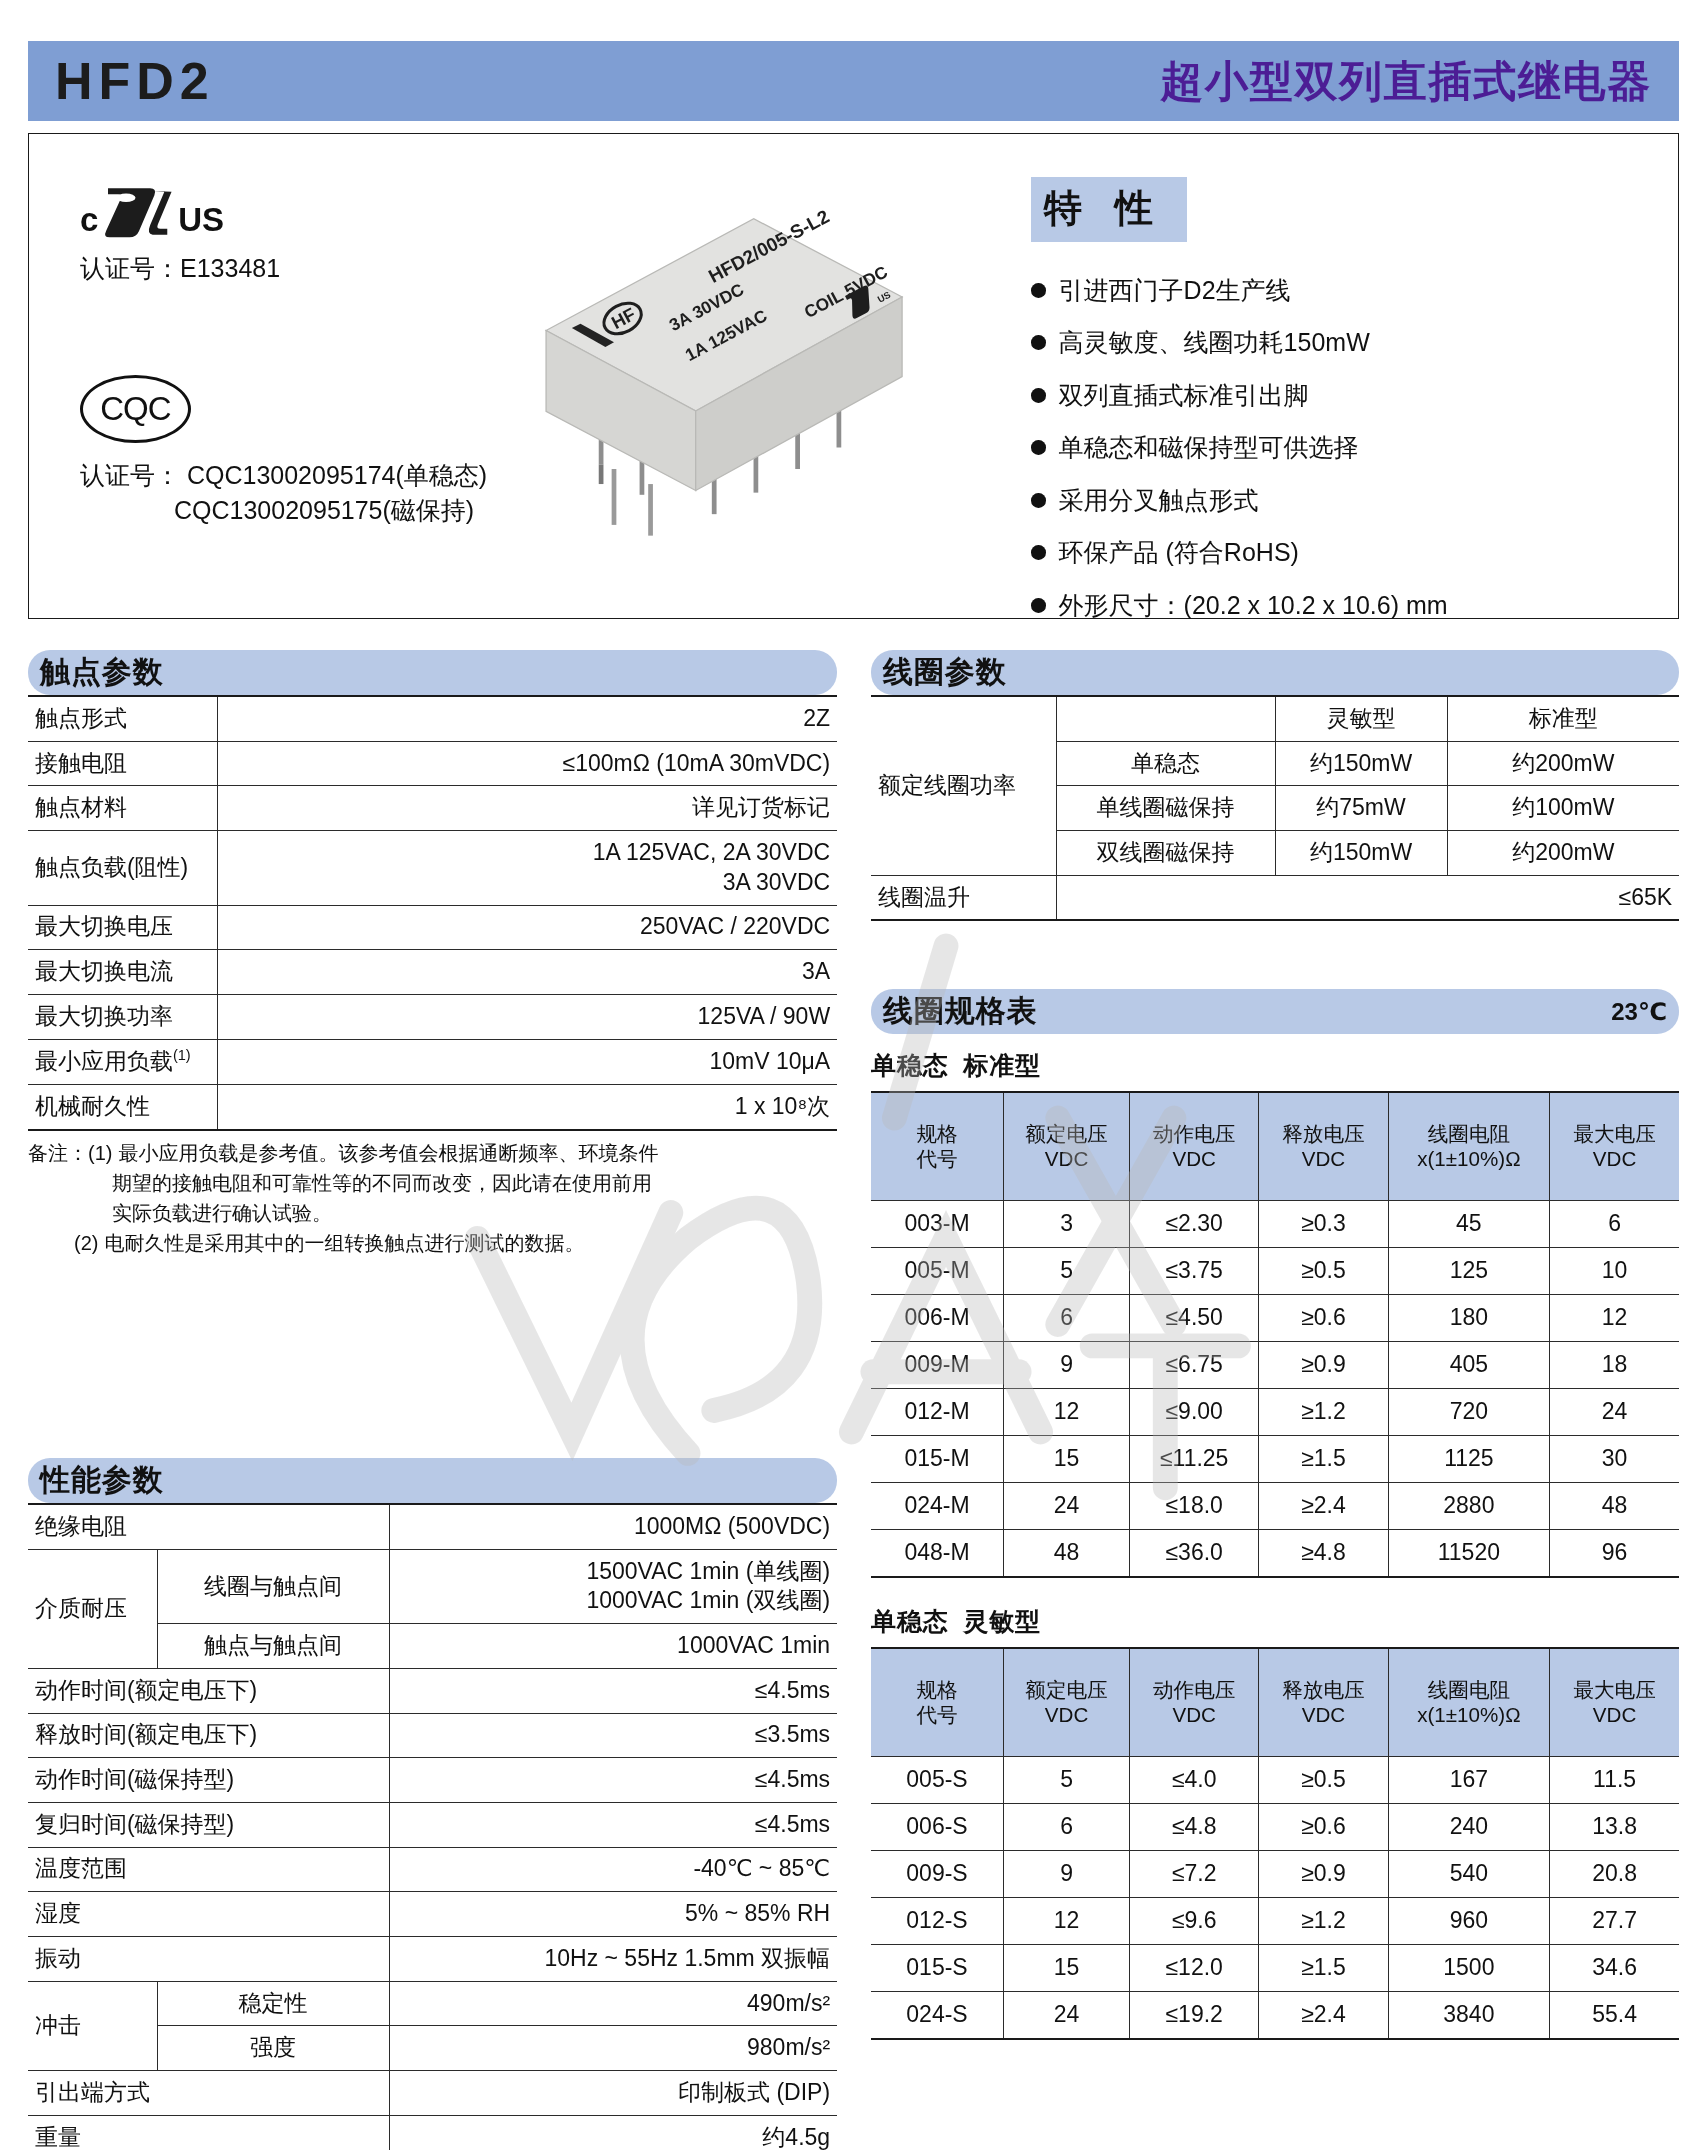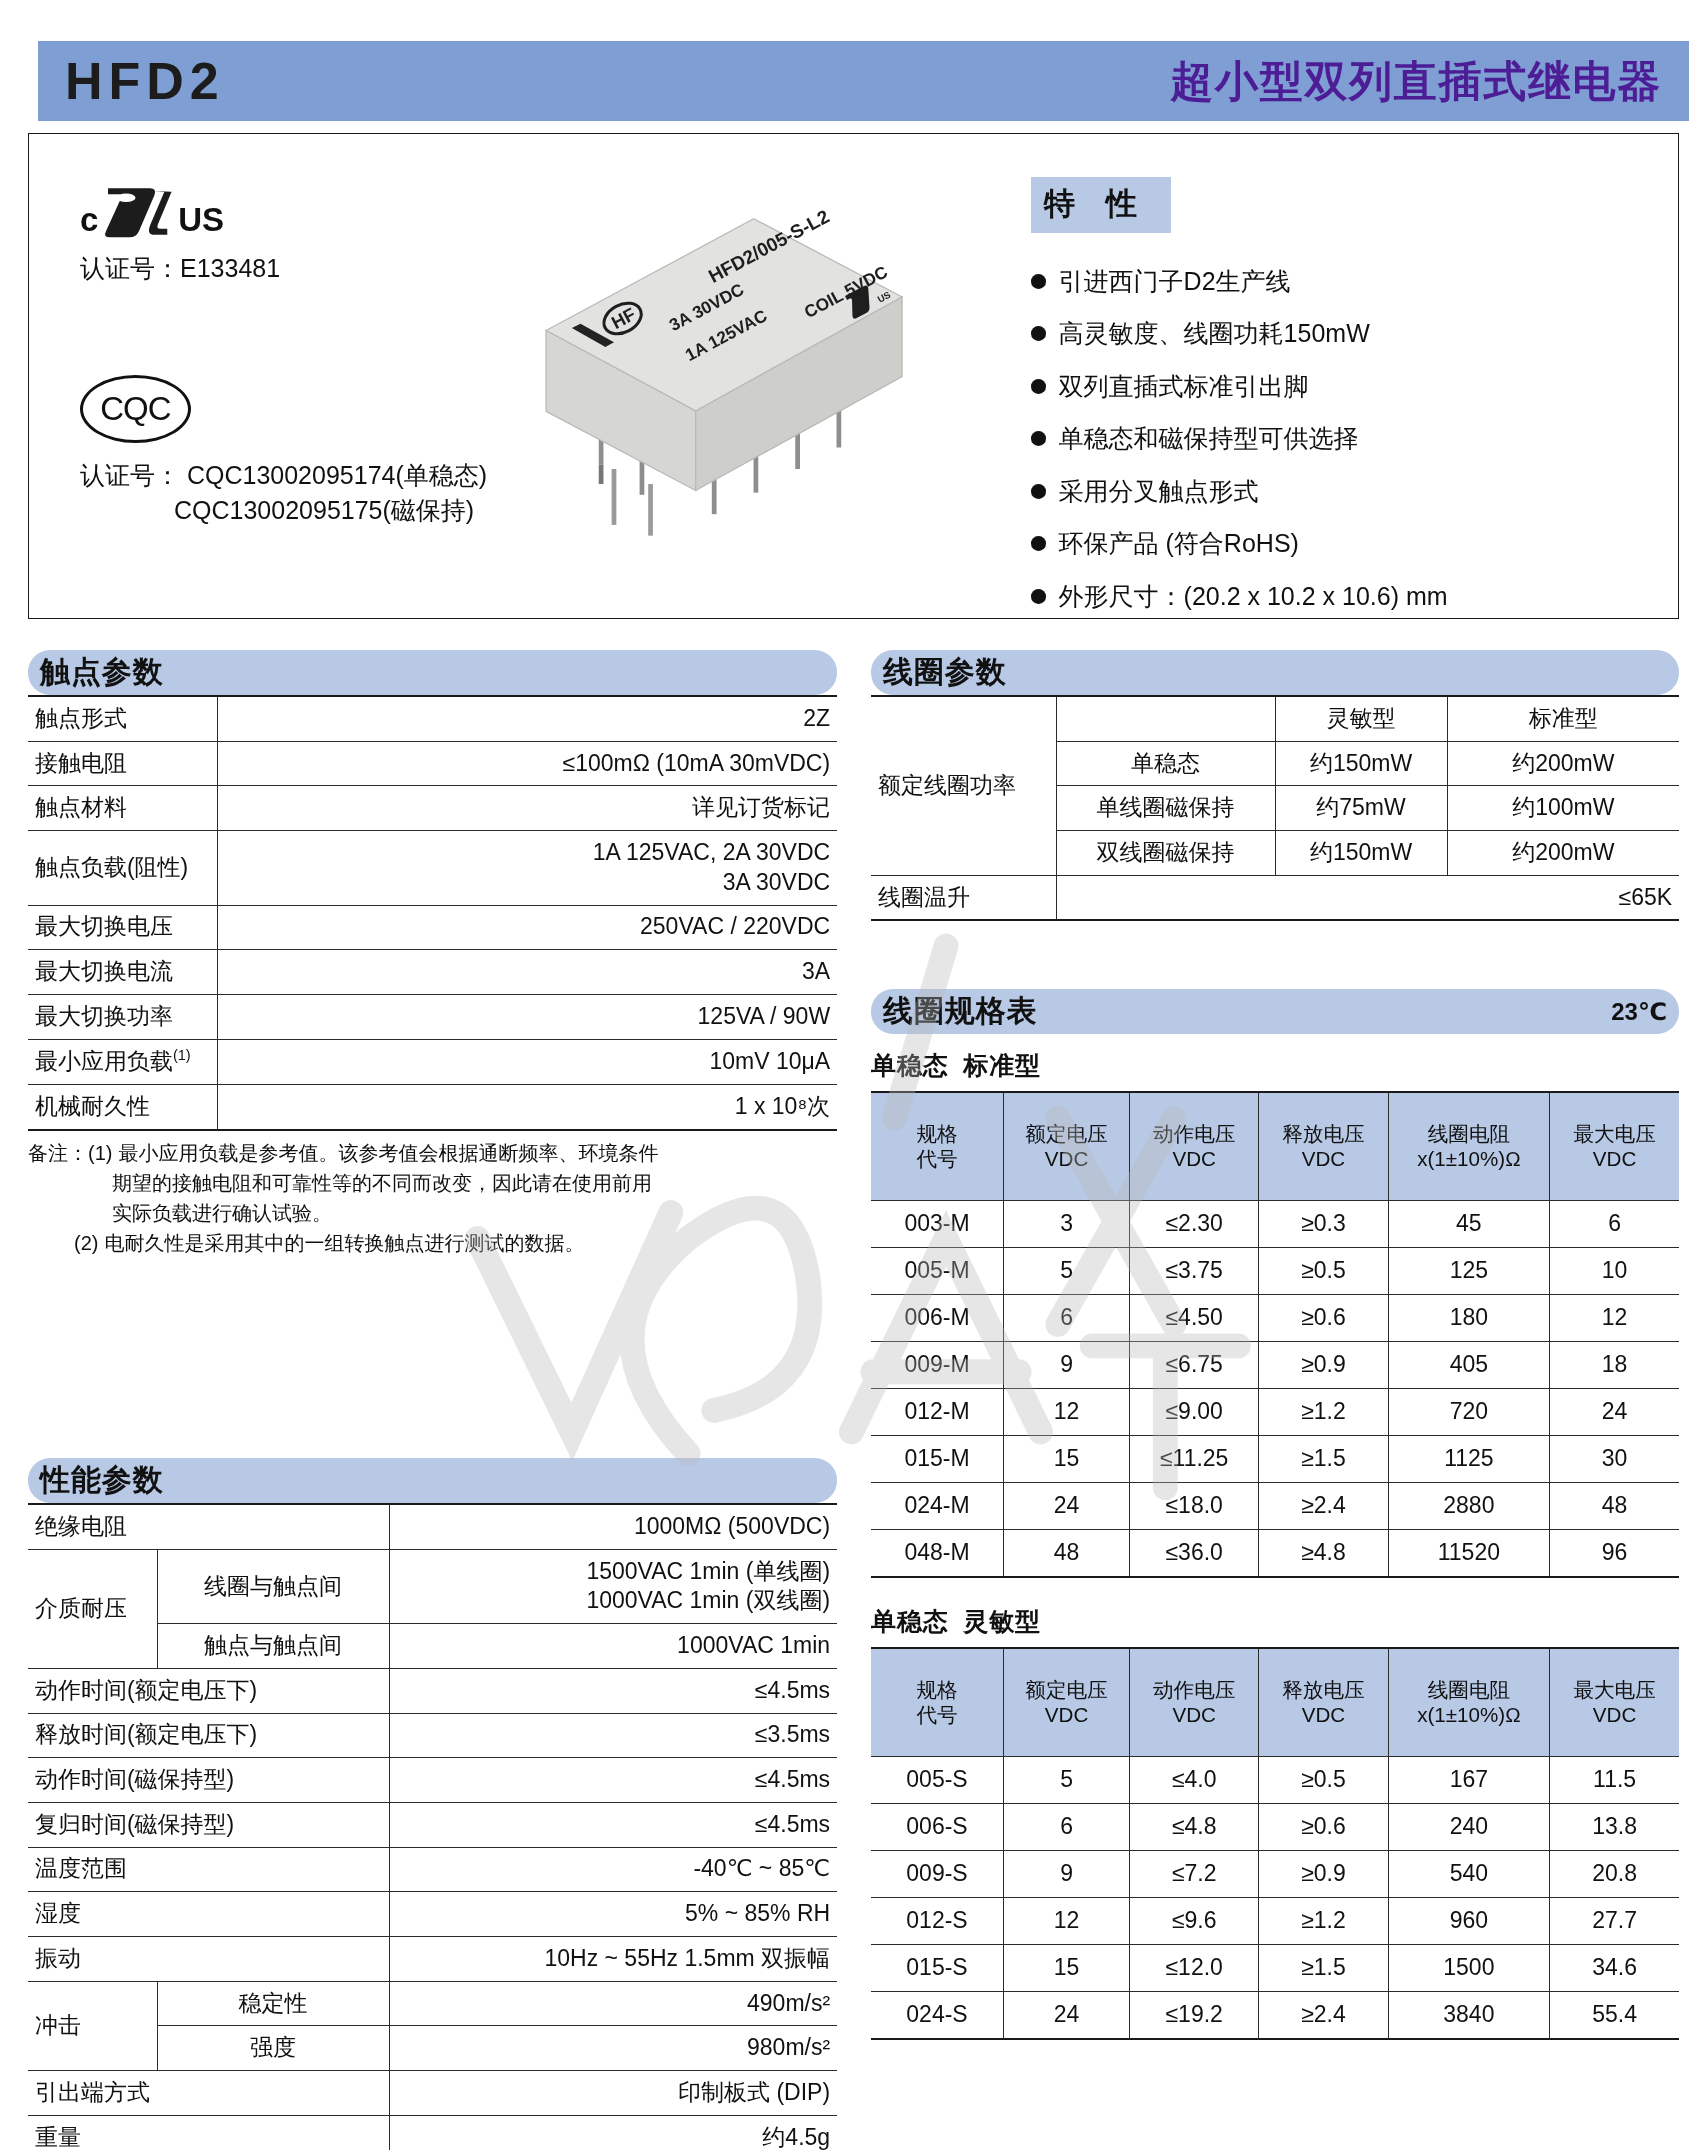--- a/index.html
+++ b/index.html
@@ -7,21 +7,21 @@
     width: 1708px; height: 2650px;
     background: #ffffff;
     font-family: "Liberation Sans", "DejaVu Sans", sans-serif;
     color: #111;
     overflow: hidden;
   }
   .page { position: relative; width: 1708px; height: 2650px; padding: 0; }
 
   
   .top-banner {
-    position: absolute; left: 38px; top: 41px; width: 1651px; height: 80px;
+    position: absolute; left: 28px; top: 41px; width: 1651px; height: 80px;
     background: #7f9ed3;
     display: flex; align-items: center; justify-content: space-between;
     padding: 0 27px;
   }
   .top-banner .model {
     font-size: 52px; font-weight: bold; letter-spacing: 6px; color: #1c1c1c;
     line-height: 1;
   }
   .top-banner .zh-title {
     font-size: 43px; font-weight: bold; letter-spacing: 1.7px; color: #4c1d95;
@@ -50,21 +50,21 @@
   .cqc-nums { margin-top: 14.6px; font-size: 25px; line-height: 1.42; white-space: nowrap; }
   .cqc-nums .ind { padding-left: 94px; }
 
   
   .relay-photo { position: absolute; left: 443px; top: 34px; width: 456px; height: 387px; }
 
   
   .feat-col { position: absolute; left: 1002px; top: 43px; width: 624px; }
   .feat-title {
     display: inline-block; background: #b8c9e6; padding: 6px 22.4px 7.7px 13px;
-    font-size: 31px; font-weight: bold; letter-spacing: 11.2px;
+    font-size: 38px; font-weight: bold; letter-spacing: 11.2px;
   }
   .feat-list { margin-top: 34px; }
   .feat-item {
     display: flex; align-items: flex-start; gap: 13px;
     font-size: 25px; line-height: 1.18; margin-bottom: 23px; white-space: nowrap;
   }
   .feat-item .dot {
     flex: 0 0 auto; width: 14.6px; height: 14.6px; border-radius: 50%;
     background: #111; margin-top: 7.3px;
   }

